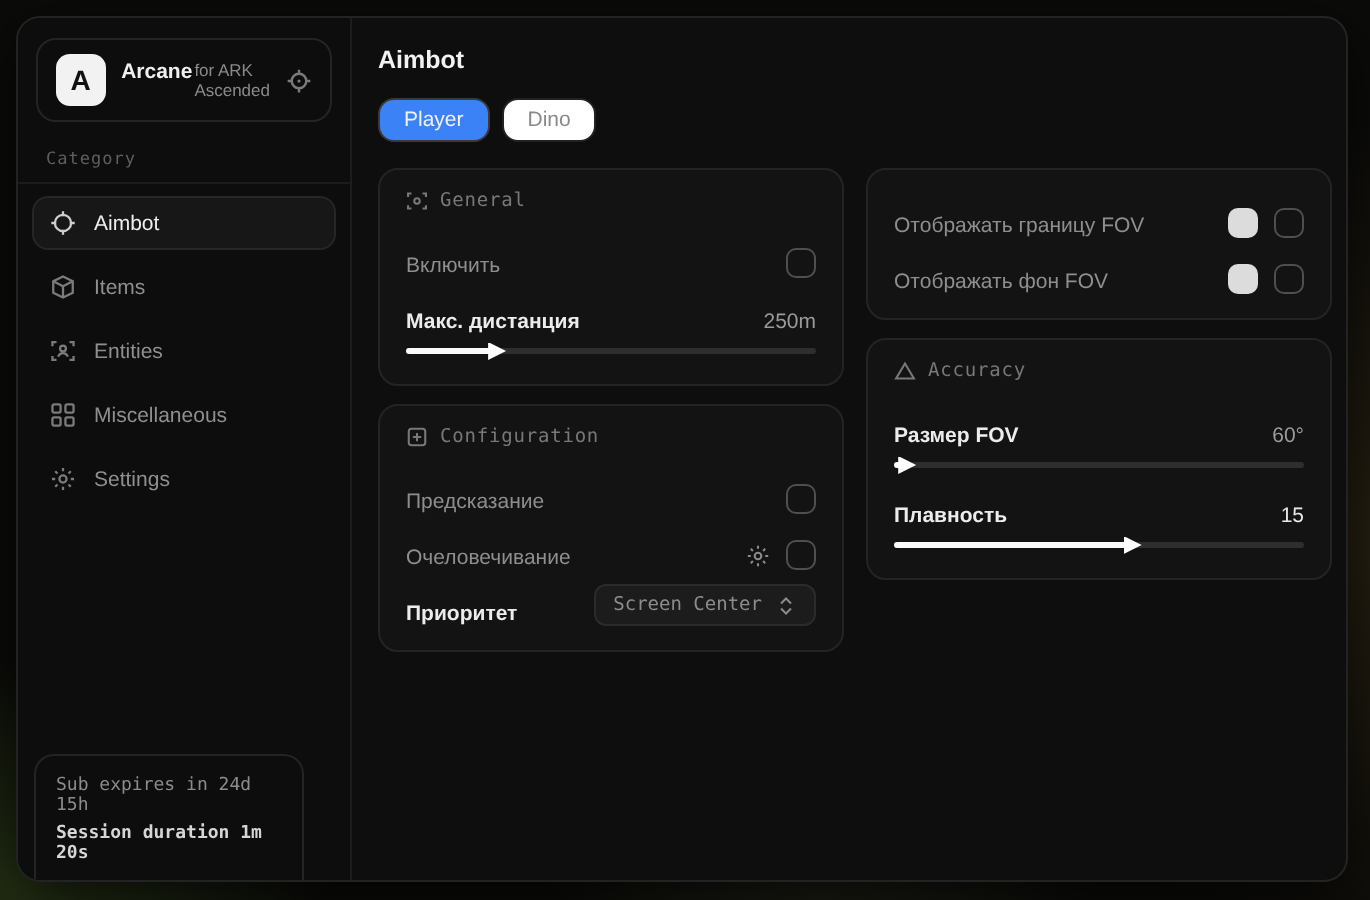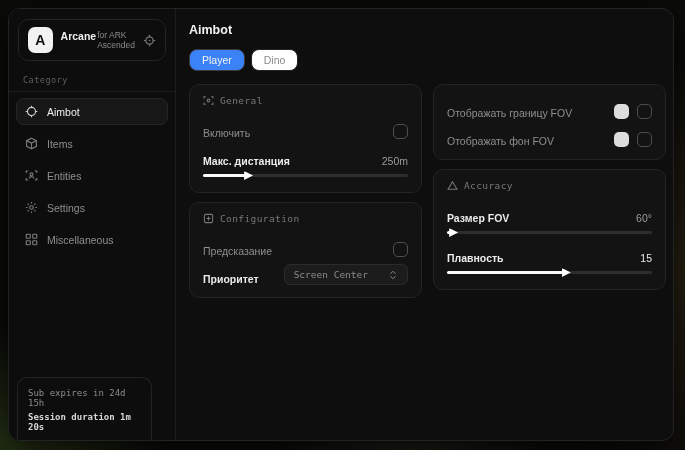--- a/index.html
+++ b/index.html
@@ -68,21 +68,21 @@
   .lbl-bright { color:#ececec; font-size:10.5px; font-weight:bold; }
   .val { color:#9a9a9a; font-size:10.5px; }
   .val.bright { color:#e8e8e8; }
   .checkbox { width:15px; height:15px; border:1.5px solid #4f4f4f; border-radius:5px; background:transparent; cursor:pointer; }
   .right-group { display:flex; align-items:center; gap:8px; }
   .keybind {
     display:flex; align-items:center; gap:5px; background:#202020; border:1px solid #2c2c2c;
     border-radius:6px; padding:3px 8px; color:#cfcfcf; font-size:9.5px; cursor:pointer;
   }
   .select {
-    display:flex; align-items:center; gap:20px; background:#1c1c1c; border:1px solid #2b2b2b;
+    display:flex; align-items:center; gap:7px; background:#1c1c1c; border:1px solid #2b2b2b;
     border-radius:6px; padding:4px 9px; color:#8c8c8c; font-size:9.5px;
     font-family:"DejaVu Sans Mono", monospace; cursor:pointer;
   }
   .swatch { width:15px; height:15px; border-radius:5px; cursor:pointer; }
   .slider { position:relative; height:3px; background:#2e2e2e; border-radius:2px; margin:7px 0 3px 0; cursor:pointer; }
   .slider-fill { position:absolute; left:0; top:0; height:100%; background:#fafafa; border-radius:2px; }
   .slider-thumb {
     position:absolute; top:50%; transform:translate(-2px,-50%);
     width:9px; height:9px; background:#fff;
     clip-path:polygon(0 0, 100% 50%, 0 100%);
@@ -139,36 +139,36 @@
             <path d="M1.5 5V2.5H4M12 2.5h2.5V5M14.5 11v2.5H12M4 13.5H1.5V11"></path>
             <circle cx="8" cy="6.5" r="1.8"></circle>
               <path d="M5 11.5c.6-1.5 1.7-2.2 3-2.2s2.4.7 3 2.2"></path>
           </svg>
         </span>
         <span>Entities</span>
       </div>
       <div class="nav-item">
         <span class="nicon">
           <svg width="13" height="13" viewBox="0 0 16 16" fill="none" stroke="currentColor" stroke-width="1.4">
-            <circle cx="8" cy="8" r="2.2"></circle>
-            <path d="M8 1.2v2M8 12.8v2M1.2 8h2M12.8 8h2M3.2 3.2l1.4 1.4M11.4 11.4l1.4 1.4M12.8 3.2l-1.4 1.4M4.6 11.4l-1.4 1.4"></path>
-          </svg>
-        </span>
-        <span>Settings</span>
-      </div>
-      <div class="nav-item">
-        <span class="nicon">
-          <svg width="13" height="13" viewBox="0 0 16 16" fill="none" stroke="currentColor" stroke-width="1.4">
             <rect x="1.5" y="1.5" width="5" height="5" rx="1"></rect>
               <rect x="9.5" y="1.5" width="5" height="5" rx="1"></rect>
             <rect x="1.5" y="9.5" width="5" height="5" rx="1"></rect>
               <rect x="9.5" y="9.5" width="5" height="5" rx="1"></rect>
           </svg>
         </span>
         <span>Miscellaneous</span>
+      </div>
+      <div class="nav-item">
+        <span class="nicon">
+          <svg width="13" height="13" viewBox="0 0 16 16" fill="none" stroke="currentColor" stroke-width="1.4">
+            <circle cx="8" cy="8" r="2.2"></circle>
+            <path d="M8 1.2v2M8 12.8v2M1.2 8h2M12.8 8h2M3.2 3.2l1.4 1.4M11.4 11.4l1.4 1.4M12.8 3.2l-1.4 1.4M4.6 11.4l-1.4 1.4"></path>
+          </svg>
+        </span>
+        <span>Settings</span>
       </div>
     </div>
 
     <div class="side-footer">
       <div class="foot1">Sub expires in 24d 15h</div>
       <div class="foot2">Session duration 1m 20s</div>
     </div>
   </div>
 
   <div class="main">
@@ -213,20 +213,32 @@
               <svg width="11" height="11" viewBox="0 0 16 16" fill="none" stroke="currentColor" stroke-width="1.5">
                 <rect x="2" y="2" width="12" height="12" rx="2"></rect>
                   <path d="M5 8h6M8 5v6"></path>
               </svg>
             </span>
             <span>Configuration</span>
           </div>
           <div class="row">
             <span class="lbl-dim">Предсказание</span>
             <span class="checkbox"></span>
+          </div>
+          <div class="row">
+            <span class="lbl-dim">Очеловечивание</span>
+            <span class="right-group">
+              <span class="gear-mini">
+                <svg width="12" height="12" viewBox="0 0 16 16" fill="none" stroke="currentColor" stroke-width="1.4">
+                  <circle cx="8" cy="8" r="2.2"></circle>
+                  <path d="M8 1.2v2M8 12.8v2M1.2 8h2M12.8 8h2M3.2 3.2l1.4 1.4M11.4 11.4l1.4 1.4M12.8 3.2l-1.4 1.4M4.6 11.4l-1.4 1.4"></path>
+                </svg>
+              </span>
+              <span class="checkbox"></span>
+            </span>
           </div>
           <div class="row">
             <span class="lbl-bright">Приоритет</span>
             <span class="select">
               <span>Screen Center</span>
               <span>
                 <svg width="10" height="10" viewBox="0 0 16 16" fill="none" stroke="currentColor" stroke-width="1.6">
                   <path d="M4 6l4-4 4 4M4 10l4 4 4-4"></path>
                 </svg>
               </span>

